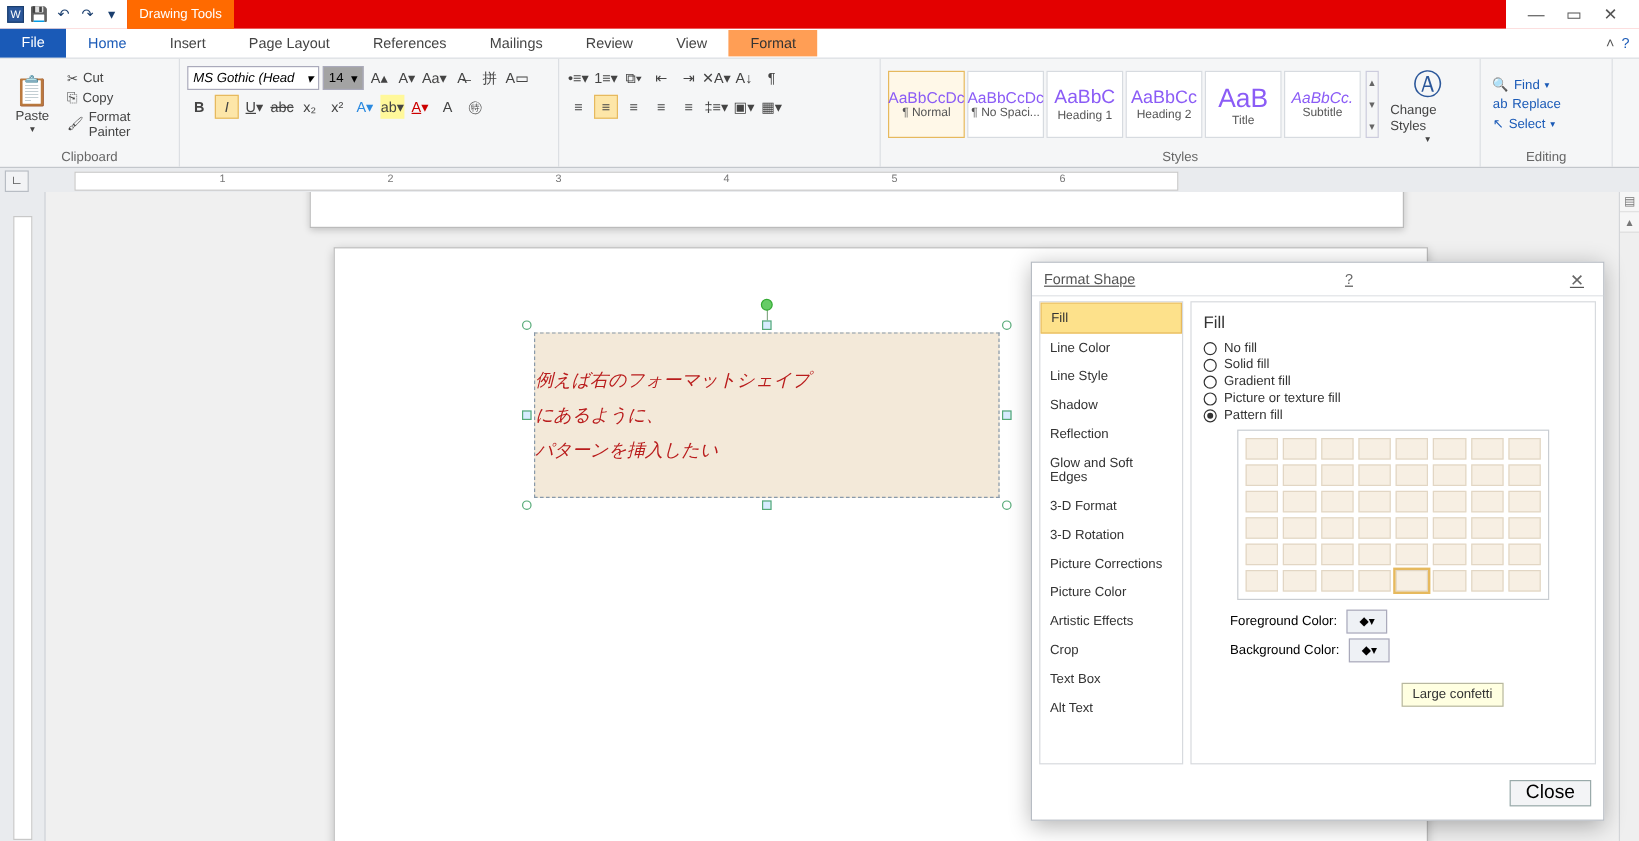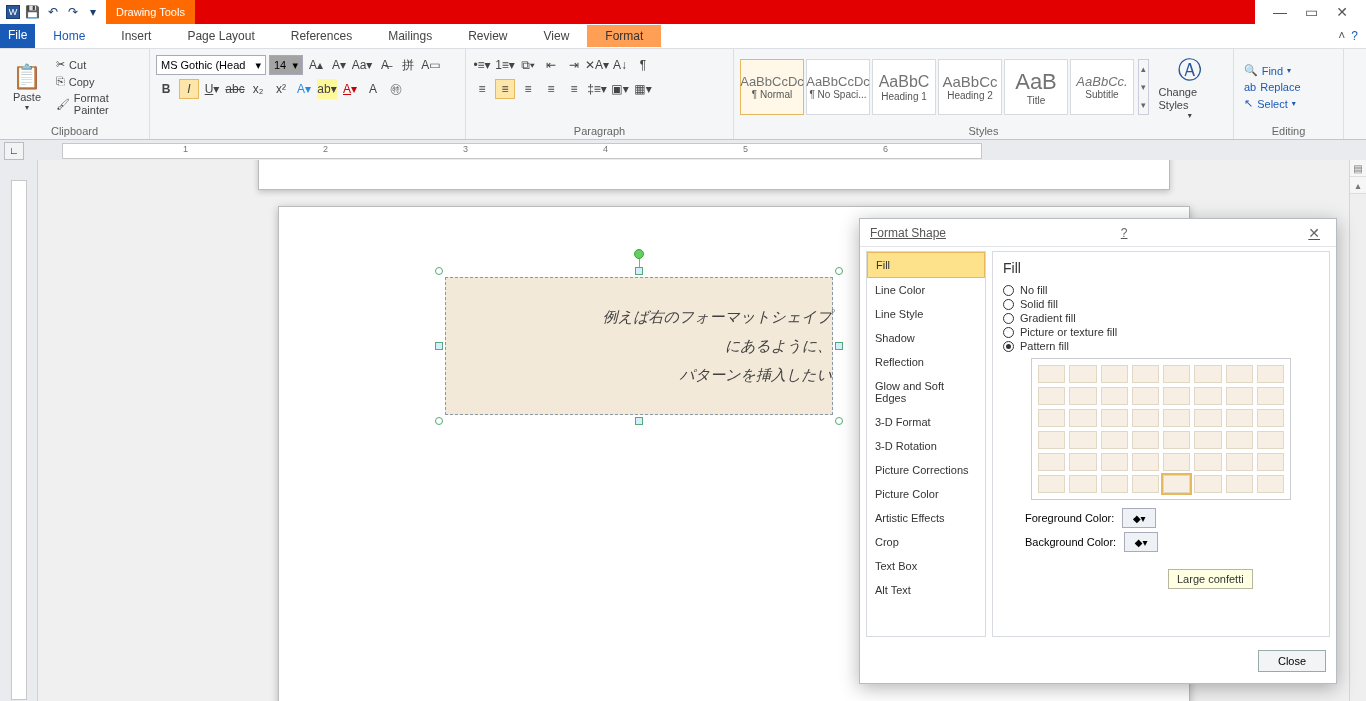--- a/index.html
+++ b/index.html
@@ -10,61 +10,61 @@
 .qat { background: #fff; height: 24px; display: flex; align-items: center; padding: 0 6px; gap: 6px; }
 .qat .win-icon { width: 14px; height: 14px; background: #2b579a; border: 1px solid #1a3e6e; font-size: 9px; color:#fff; display:flex;align-items:center;justify-content:center;}
 .qat .ic { width: 14px; height: 14px; color: #1a3e6e; font-size: 12px; display:flex;align-items:center;justify-content:center;}
 .contextual-tab { background: #ff6a00; padding: 0 10px; height: 24px; display: flex; align-items: center; font-size: 11px; }
 .title-doc { padding-left: 10px; font-size: 12px; }
 .wincontrols { margin-left: auto; background: #fff; height: 24px; display: flex; gap: 18px; padding: 0 18px; align-items:center; color:#555;}
 .wincontrols span { font-size: 14px; }
 
 
 .ribbon-tabs { height: 24px; background: #fff; display: flex; align-items: center; font-size: 12px; border-bottom: 0; }
-.ribbon-tabs .file-tab { background: #1a5ab7; color: #fff; padding: 4px 8px; height: 24px; }
+.ribbon-tabs .file-tab { background: #1a5ab7; color: #fff; padding: 4px 18px; height: 24px; }
 .ribbon-tabs .tab { padding: 4px 18px; color: #444; cursor: pointer; }
 .ribbon-tabs .tab.active { color: #1a5ab7; }
 .ribbon-tabs .tab.context { background: #ff9e55; color: #333; }
 .help { margin-left: auto; display: flex; gap: 6px; padding-right: 8px; color: #555; font-size: 12px;}
 
 
 .ribbon { height: 92px; background: #f5f6f7; border-top: 1px solid #dcdfe3; border-bottom: 1px solid #c3c7cc; display: flex; }
 .group { border-right: 1px solid #dcdfe3; padding: 2px 6px 0 6px; display: flex; flex-direction: column; }
 .group-body { flex: 1; display: flex; align-items: center; gap: 4px; }
 .group-label { text-align: center; font-size: 11px; color: #666; padding: 2px 0; position:relative;}
 .stack { display: flex; flex-direction: column; gap: 2px; font-size: 11px; color: #444; }
 .stack .row { display: flex; align-items: center; gap: 4px; padding: 1px 4px;}
 .bigbtn { display: flex; flex-direction: column; align-items: center; padding: 2px 6px; font-size: 11px; color:#444;}
 .bigbtn .gl { font-size: 24px; }
-.fontbox { width: 110px; height: 20px; border: 1px solid #aab; background: #fff; font-size: 11px; padding: 0 4px; display:flex;align-items:center;justify-content:space-between;}
+.fontbox { width: 110px; height: 20px; border: 1px solid #aab; background: #fff; font-size: 11px; padding: 0 4px; display:flex;align-items:center;justify-content:space-between;font-style:italic;}
 .sizebox { width: 34px; height: 20px; border: 1px solid #aab; background: #a3a3a3; font-size: 11px; padding: 0 4px; display:flex;align-items:center;justify-content:space-between;}
 .icrow { display:flex; gap:3px; }
 .icrow .ib { width:20px; height:20px; border:1px solid transparent; display:flex;align-items:center;justify-content:center; font-size:12px; color:#444;}
 .icrow .ib.active { background:#fde6a8; border-color:#e6b95e;}
 .styles-gallery { display:flex; gap:2px; }
 .style-item { width:64px; height:56px; border:1px solid #d7dbe0; background:#fff; display:flex;flex-direction:column;align-items:center;justify-content:center; font-size:10px; color:#555; padding:2px;}
 .style-item.sel { border-color:#e6b95e; background:#fff8e8;}
-.style-prev { font-size:13px; color:#737373; }
+.style-prev { font-size:13px; color:#8b5cf6; }
 .editing .row { font-size:11px; color:#1a5ab7;}
 
 
 .ruler-strip { height: 22px; background: #e9ebee; border-bottom: 1px solid #c9cdd2; display:flex; align-items:center;}
 .tabstop { width:20px; height:18px; border:1px solid #b8bdc4; margin-left:4px; background:#f2f3f5; display:flex;align-items:center;justify-content:center; font-size:10px;}
 .hruler { margin-left: 38px; height: 16px; width: 920px; background:#fff; border:1px solid #c8c8c8; font-size:9px; display:flex; align-items:center; position:relative; color:#777; }
 .hruler .mark { position:absolute; top:0; }
 
 
 .workarea { position:absolute; top: 160px; left:0; right:0; bottom:0; background:#f0f0f0; display:flex;}
 .vruler-col { width:38px; background:#e9ebee; border-right:1px solid #d0d3d7; display:flex; justify-content:center; padding-top:20px;}
 .vruler { width:16px; height: 520px; background:#fff; border:1px solid #c8c8c8;}
 .page-scroll { flex:1; position:relative; overflow:hidden;}
 .page-shadow { position:absolute; left:220px; top:-30px; width:912px; height:60px; background:#fff; border:1px solid #bbb; box-shadow:0 2px 6px rgba(0,0,0,.2);}
 .page { position:absolute; left:240px; top:46px; width:912px; height:1180px; background:#fff; border:1px solid #bbb; box-shadow:0 2px 8px rgba(0,0,0,.25);}
 .textbox { position:absolute; left:160px; top:64px; width:400px; height:150px; }
-.tb-fill { position:absolute; inset:6px; border:1px dashed #89a; background:#f3e9d9; display:flex; flex-direction:column; align-items:flex-end; justify-content:center; gap:10px; font-style:italic; font-family:"MS Gothic","Yu Gothic",sans-serif; font-size:15px; color:#404040;padding-left:18px;}
+.tb-fill { position:absolute; inset:6px; border:1px dashed #89a; background:#f3e9d9; display:flex; flex-direction:column; align-items:flex-start; justify-content:center; gap:10px; font-style:italic; font-family:"MS Gothic","Yu Gothic",sans-serif; font-size:15px; color:#b91c1c;}
 .handle { position:absolute; width:8px; height:8px; background:#fff; border:1px solid #5a7; border-radius:50%;}
 .handle.sq { border-radius:0; border-color:#5a7; background:#d7ecff;}
 .rothandle { position:absolute; width:10px; height:10px; background:#6c6; border:1px solid #3a3; border-radius:50%; left:50%; top:-22px; transform:translateX(-50%);}
 .rotline { position:absolute; left:50%; top:-14px; width:1px; height:14px; background:#8a8;}
 
 
 .dialog { position:absolute; left:859px; top:218px; width:478px; height:466px; background:#fff; border:1px solid #b7bcc3; box-shadow:0 4px 18px rgba(0,0,0,.3); }
 .dlg-title { height:28px; display:flex; align-items:center; padding:0 10px; font-size:12px; color:#555; border-bottom:1px solid #e0e3e7;text-decoration:underline;}
 .dlg-title .x { margin-left:auto; color:#666; font-size:14px; padding:0 6px;}
 .dlg-title .q { margin-left:auto; color:#666; font-size:12px; padding:0 6px;}
@@ -77,21 +77,21 @@
 .radio { display:flex; align-items:center; gap:6px; font-size:11px; color:#333; margin:2px 0;text-align:right;}
 .radio .r { width:11px; height:11px; border:1px solid #333; border-radius:50%; display:inline-flex; align-items:center; justify-content:center;}
 .radio .r.on::after { content:""; width:5px; height:5px; background:#333; border-radius:50%;}
 .patterns { border:1px solid #c9cdd2; padding:6px; margin:6px 0 8px 28px; width:260px; display:grid; grid-template-columns: repeat(8, 1fr); gap:4px;}
 .pat { height:18px; border:1px solid #e2d6c4; background:#f7efe3;}
 .pat.sel { outline:2px solid #e6b95e;}
 .colorrow { display:flex; align-items:center; gap:8px; font-size:11px; margin:4px 0 4px 22px;}
 .colorbtn { width:34px; height:20px; border:1px solid #aab; background:#eef1f5; display:flex; align-items:center; justify-content:center; font-size:10px;}
 .tooltip { position:absolute; left:308px; top:350px; background:#ffffe1; border:1px solid #b7b7a0; padding:3px 8px; font-size:11px; color:#333;}
 .dlg-footer { height:40px; display:flex; justify-content:flex-end; align-items:center; padding-right:10px;}
-.dlg-footer button { width:68px; height:22px; font-size:11px; border:1px solid #9aa; background:#f3f4f6;}
+.dlg-footer button { width:68px; height:22px; font-size:16px; border:1px solid #9aa; background:#f3f4f6;}
 
 .right-scroll { position:absolute; right:0; top:160px; bottom:0; width:17px; background:#efefef; border-left:1px solid #d4d6d9;}
 .rs-btn { height:17px; display:flex;align-items:center;justify-content:center; color:#777; font-size:10px; background:#f6f6f6; border-bottom:1px solid #ddd;}
 </style>
 </head>
 <body>
 
 <div class="titlebar">
   <div class="qat">
     <div class="win-icon">W</div>
@@ -207,21 +207,20 @@
         <div class="ib">≡</div>
         <div class="ib active">≡</div>
         <div class="ib">≡</div>
         <div class="ib">≡</div>
         <div class="ib">≡</div>
         <div class="ib">‡≡▾</div>
         <div class="ib">▣▾</div>
         <div class="ib">▦▾</div>
       </div>
     </div>
-    <div class="group-label">Paragraph</div>
   </div>
 
   <div class="group" style="width:500px">
     <div class="group-body">
       <div class="styles-gallery">
         <div class="style-item sel">
             <div class="style-prev">AaBbCcDc</div>
             <div>¶ Normal</div>
           </div>
         <div class="style-item">

